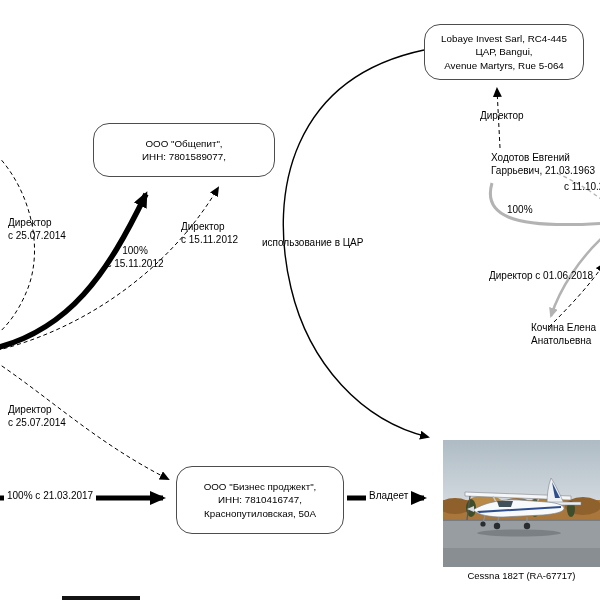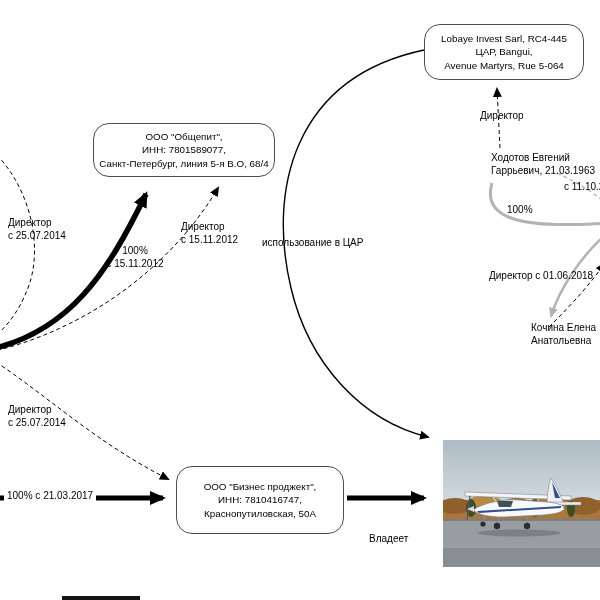--- a/index.html
+++ b/index.html
@@ -25,21 +25,21 @@
   #lbl-usage      { left: 262px; top: 237px; }
   #lbl-dir-lobaye { left: 480px; top: 110px; }
   #person-khodotov{ left: 452px; top: 151px; }
   #lbl-date-partial { left: 564px; top: 181px; }
   #lbl-share-khodotov { left: 455px; top: 204px; }
   #lbl-share-khodotov .indent { margin-left: 52px; }
   #lbl-dir-kochina { left: 489px; top: 270px; }
   #person-kochina  { left: 492px; top: 321px; }
   #lbl-dir2014-low { left: 8px;  top: 404px; }
   #lbl-share-business { left: 4px; top: 490px; }
-  #lbl-owns        { left: 366px; top: 490px; margin-top: 43px; }
+  #lbl-owns        { left: 366px; top: 490px; }
 
   #photo { position: absolute; left: 443px; top: 440px; width: 157px; height: 127px; z-index: 3; }
   #photo-caption { position: absolute; left: 443px; top: 570px; width: 157px; text-align: center;
                    font-size: 9.5px; color: #000; z-index: 3; }
   #cutoff-bar { position: absolute; left: 62px; top: 596px; width: 78px; height: 4px; background: #141414; z-index: 3; }
 </style>
 </head>
 <body>
 
 <div id="canvas">
@@ -84,21 +84,20 @@
 
   <div class="node-box" id="box-lobaye">
     <div>Lobaye Invest Sarl, RC4-445</div>
     <div>ЦАР, Bangui,</div>
     <div>Avenue Martyrs, Rue 5-064</div>
   </div>
 
   <div class="node-box" id="box-obshchepit">
     <div>ООО "Общепит",</div>
     <div>ИНН: 7801589077,</div>
-    <div>Санкт-Петербург, линия 5-я В.О, 68/4</div>
   </div>
 
   <div class="node-box" id="box-business">
     <div>ООО "Бизнес проджект",</div>
     <div>ИНН: 7810416747,</div>
     <div>Краснопутиловская, 50А</div>
   </div>
 
   <div class="person" id="person-khodotov">
     <div>Ходотов Евгений</div>
@@ -183,16 +182,17 @@
         <line x1="42" y1="76" x2="40" y2="82" stroke="#8a9096" stroke-width="1.2"></line>
         <circle cx="54" cy="86" r="3.2" fill="#2a2d30"></circle>
         <circle cx="84" cy="86" r="3.2" fill="#2a2d30"></circle>
         <circle cx="40" cy="84" r="2.6" fill="#2a2d30"></circle>
         <line x1="27" y1="56" x2="24" y2="80" stroke="#55595c" stroke-width="1.2"></line>
         <path d="M31,66 L24,69 L31,72 Z" fill="#d8dcdf"></path>
       </g>
     </svg>
   </div>
 
+  <div id="photo-caption">Cessna 182T (RA-67717)</div>
 
   <div id="cutoff-bar"></div>
 
 </div>
 
 </body></html>

